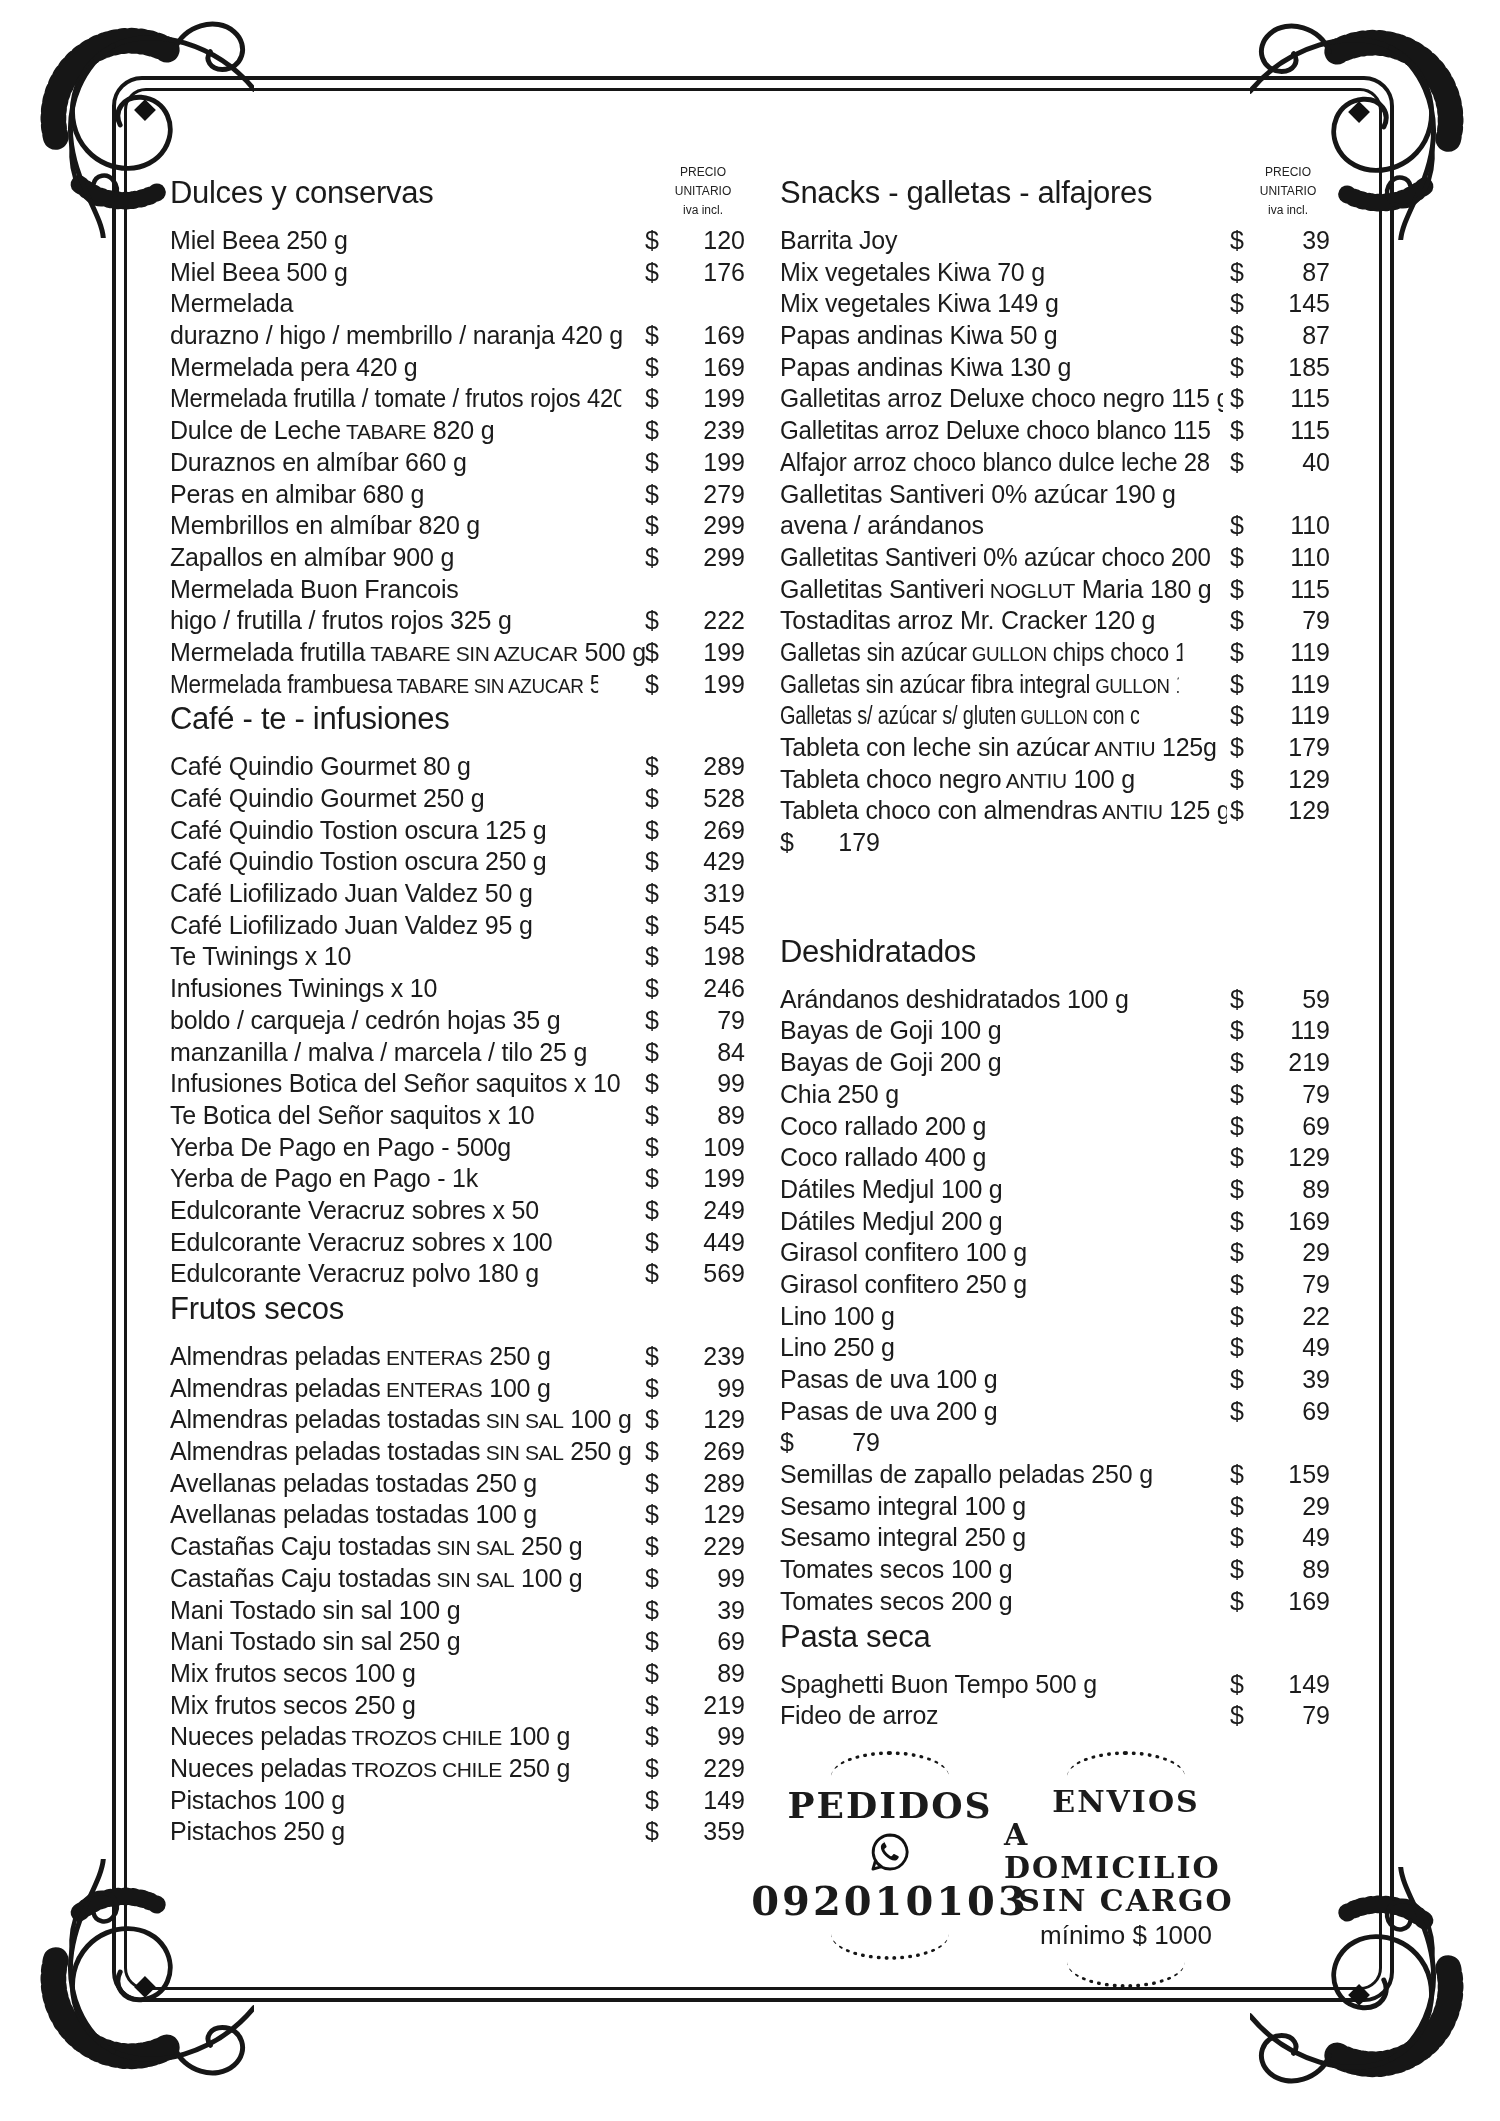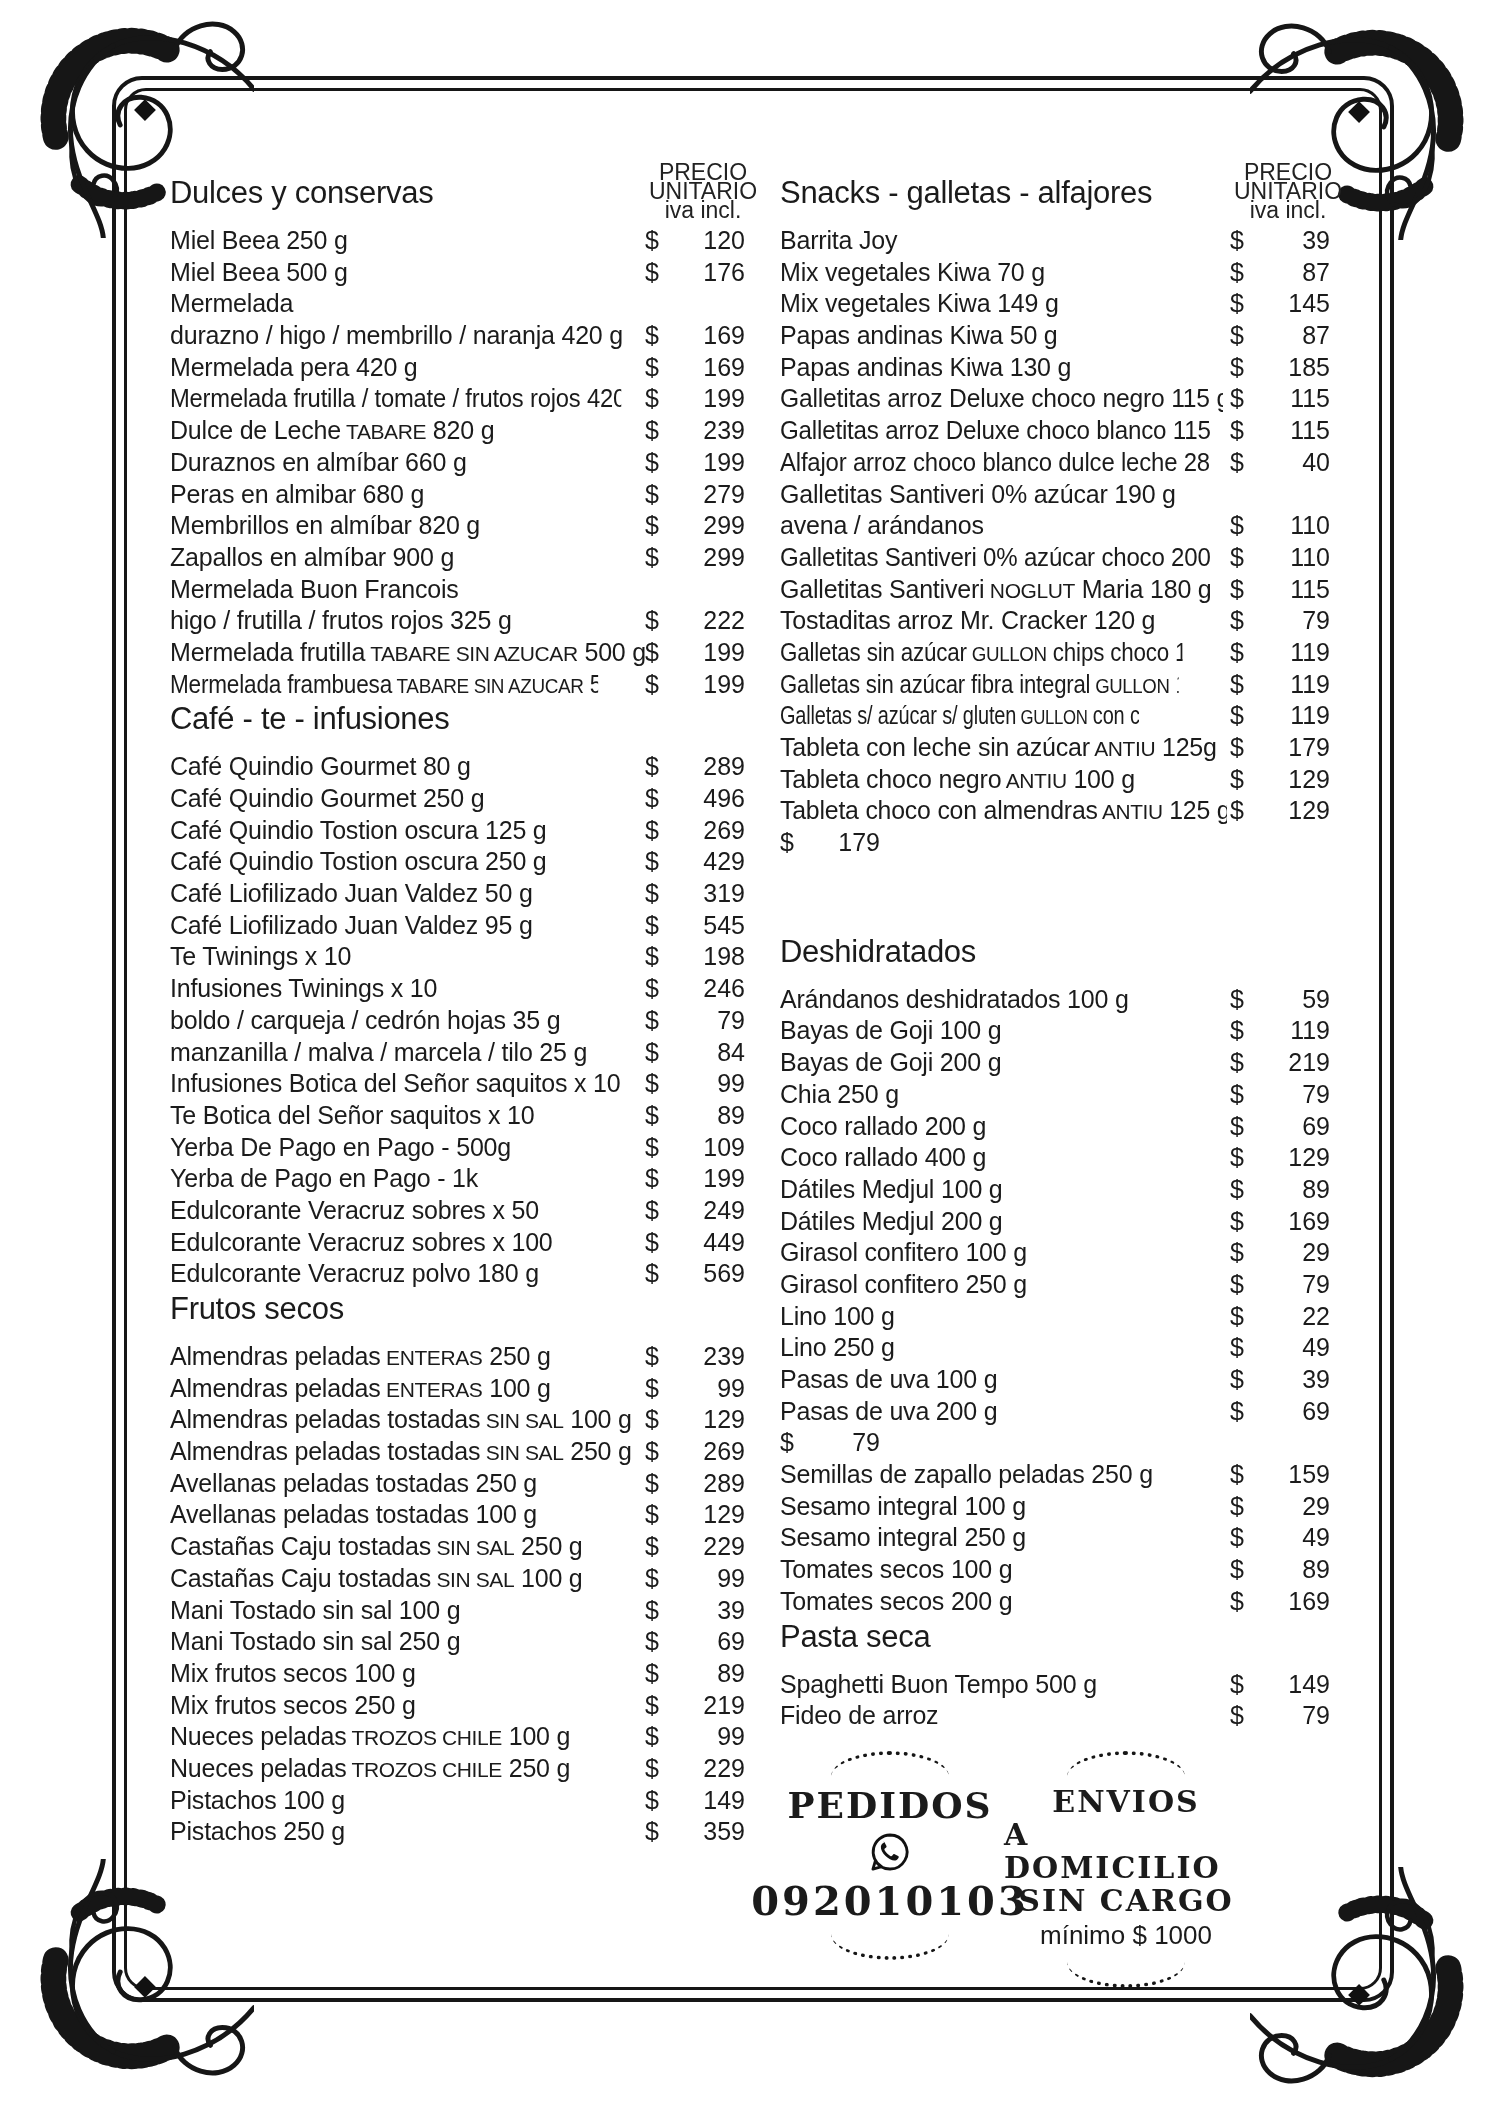--- a/index.html
+++ b/index.html
@@ -27,21 +27,21 @@
   .corner-bl { left:26px;  bottom:34px; transform:scaleY(-1); }
   .corner-br { right:22px; bottom:26px; transform:scale(-1,-1); }
 
   
   .col { position:absolute; top:175px; }
   .col-left  { left:170px; width:575px; }
   .col-right { left:780px; width:550px; }
 
   .price-header {
     position:absolute; top:-12px; right:-14px; width:112px;
-    text-align:center; font-size:23px; line-height:19px; color:#222;
+    text-align:center; font-size:12px; line-height:19px; color:#222;
   }
 
   .col section { }
   .col section:first-of-type { margin-top:0; }
   .col-right section:nth-of-type(2) { margin-top:74px; }
 
   .sec-title {
     font-size:31px; line-height:36px; font-weight:400;
     letter-spacing:-0.3px; margin:0 0 15px 0;
   }
@@ -249,21 +249,21 @@
         <span class="iname"><span>Café</span><span> </span><span> Quindio</span><span> Gourmet</span><span> 80</span><span> g</span></span>
         <span class="iprice">
           <span class="cur">$</span>
           <span class="val">289</span>
         </span>
       </div>
       <div class="row">
         <span class="iname"><span>Café</span><span> Quindio</span><span> Gourmet</span><span> 250</span><span> g</span></span>
         <span class="iprice">
           <span class="cur">$</span>
-          <span class="val">496</span>
+          <span class="val">528</span>
         </span>
       </div>
       <div class="row">
         <span class="iname"><span>Café</span><span> Quindio</span><span> Tostion</span><span> oscura</span><span> 125</span><span> g</span></span>
         <span class="iprice">
           <span class="cur">$</span>
           <span class="val">269</span>
         </span>
       </div>
       <div class="row">

